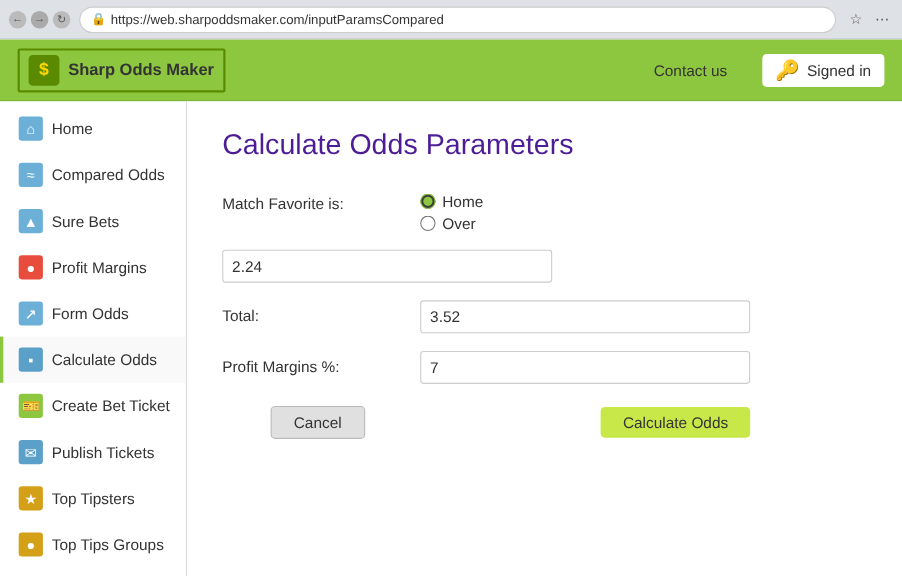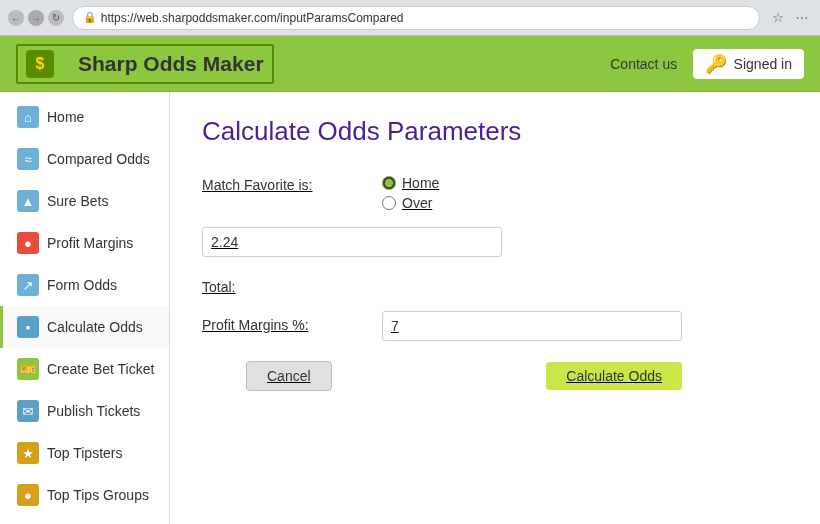--- a/index.html
+++ b/index.html
@@ -86,27 +86,26 @@
     .brand-icon {
       width: 28px; height: 28px;
       background: #5a8a00;
       border-radius: 4px;
       display: flex; align-items: center; justify-content: center;
       color: #ffd700; font-size: 16px; font-weight: bold;
     }
     .brand-name {
       color: #333;
       font-weight: bold;
-      font-size: 21px;
-      margin-left: 16px;
+      font-size: 15px;
     }
     .header-right {
       display: flex;
       align-items: center;
-      gap: 16px;
+      gap: 32px;
     }
     .contact-btn {
       background: none;
       border: none;
       cursor: pointer;
       font-size: 14px;
       color: #333;
     }
     .signed-in {
       display: flex;
@@ -167,21 +166,20 @@
 
     .page-title {
       font-size: 26px;
       font-weight: normal;
       color: #4c1d95;
       margin-bottom: 24px;
     }
 
     .form-section {
       max-width: 500px;
-      text-decoration: underline;
     }
 
     .form-row {
       display: flex;
       align-items: flex-start;
       margin-bottom: 16px;
     }
 
     .form-label {
       width: 180px;
@@ -362,20 +360,21 @@
             </label>
           </div>
         </div>
 
         <div class="form-row">
           <input type="text" class="form-control" value="2.24" style="">
         </div>
 
         <div class="form-row">
           <label class="form-label">Total:</label>
+          <input type="text" class="form-control" value="3.52" style="">
         </div>
 
 
         <div class="form-row">
           <label class="form-label">Profit Margins %:</label>
           <input type="text" class="form-control" value="7" style="">
         </div>
 
         <div class="form-actions">
           <button class="cancel-btn">Cancel</button>

